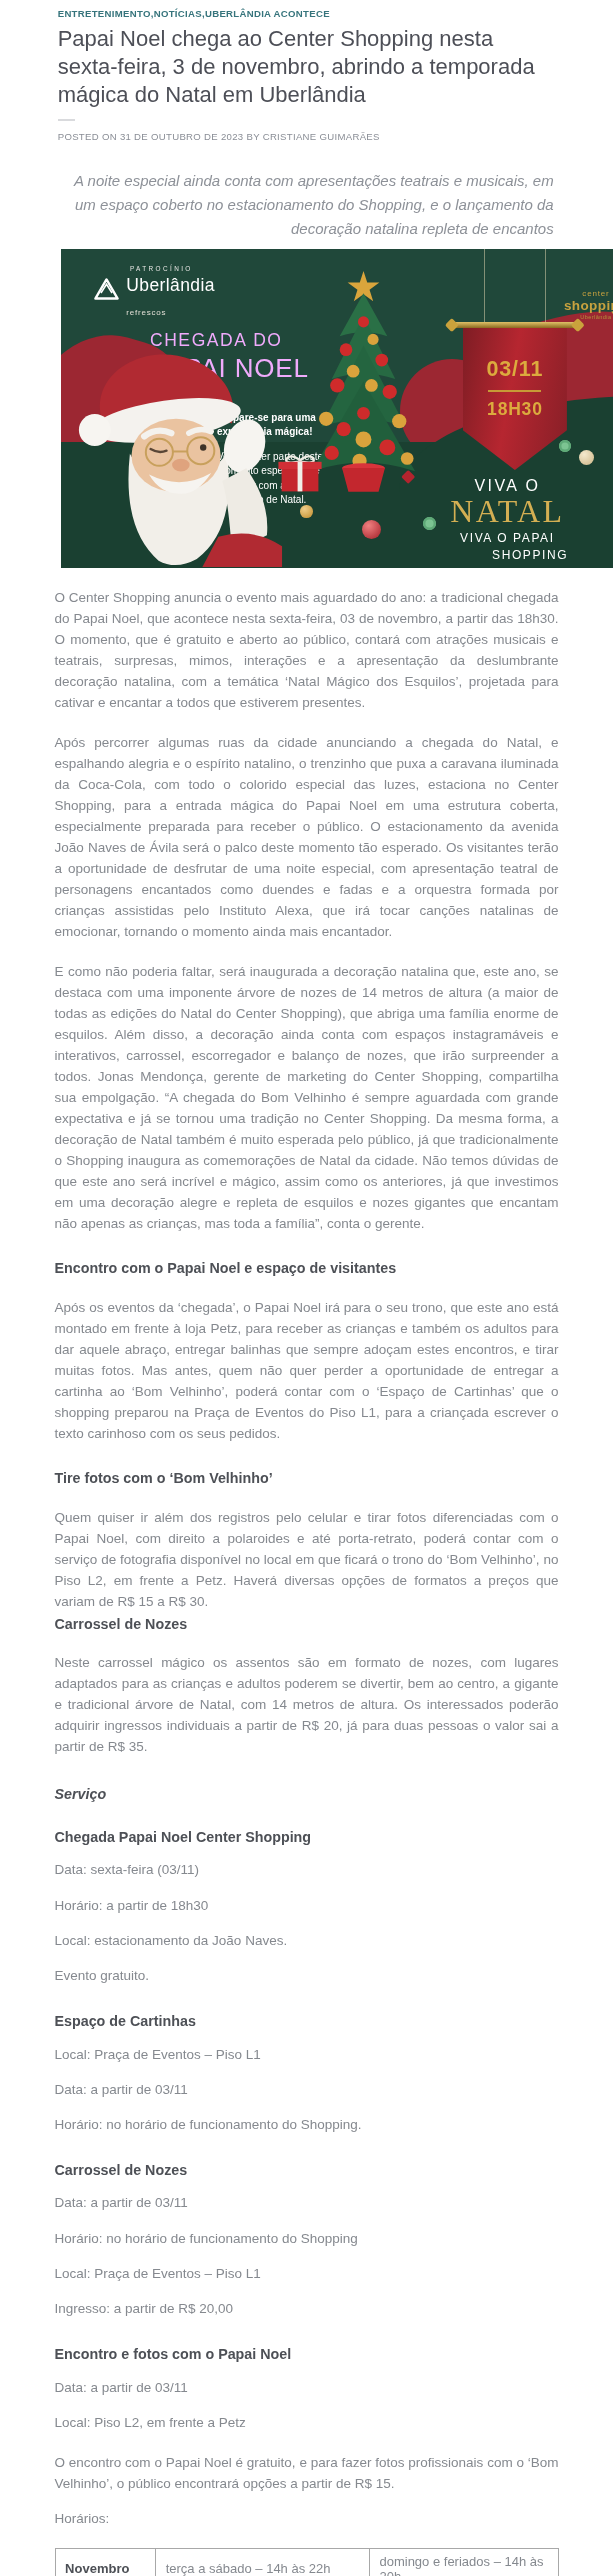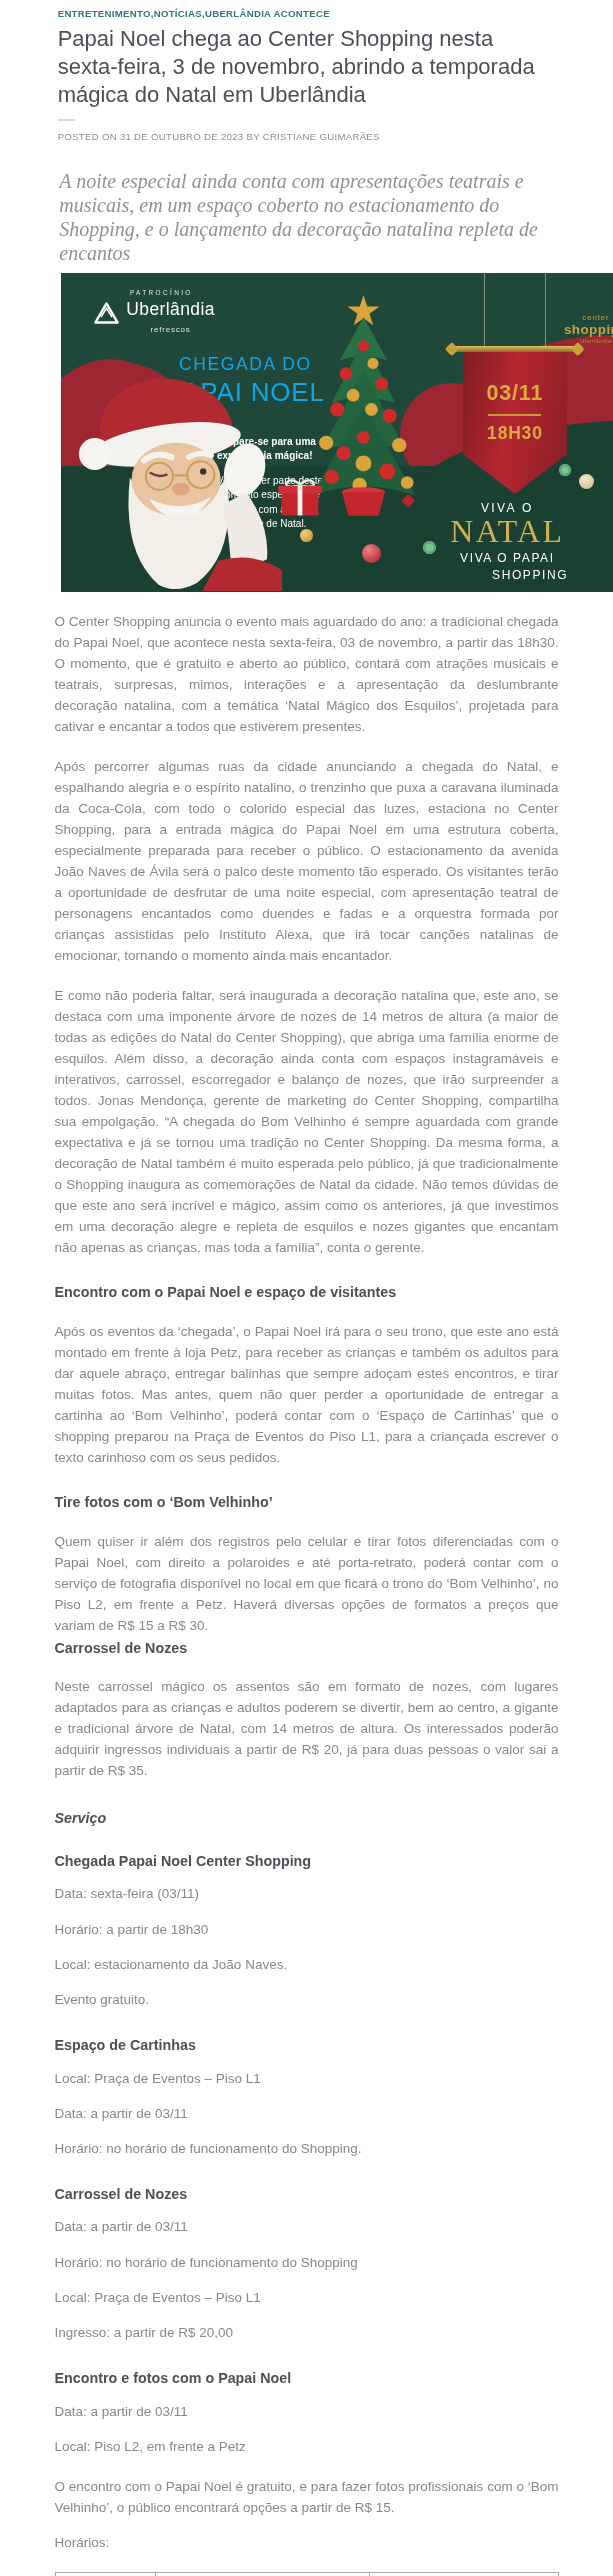--- a/index.html
+++ b/index.html
@@ -8,38 +8,38 @@
   .page{width:520px;box-sizing:border-box;padding:4.8px 8px 12.7px;margin:0 auto;}
 
   
   .cats{font-size:9.6px;font-weight:bold;letter-spacing:0.3px;color:#36747c;margin:3.2px 0 0 3.2px;}
   .cats a{color:#36747c;text-decoration:none;cursor:pointer;}
   h1.title{font-size:22px;line-height:28px;color:#4d4f57;margin:6.4px 3.2px 0 3.2px;font-weight:normal;}
   .divider{width:17.5px;height:2.4px;background:#d9dadd;margin:9.6px 0 0 3.2px;}
   .posted{font-size:9.6px;letter-spacing:0.3px;color:#8a8e96;margin:9.6px 0 0 3.2px;}
   .posted a{color:#8a8e96;text-decoration:none;}
 
-  .intro{font-style:italic;font-size:20px;line-height:24px;color:#8d9198;text-align:left;margin:27px 4.8px 0;font-family:Liberation Serif, serif;}
+  .intro{font-style:italic;font-size:15px;line-height:24px;color:#8d9198;text-align:right;margin:27px 4.8px 0;}
 
   
   .hero{position:relative;width:585px;height:319px;margin:8px 0 0 6.4px;background:#20483a;overflow:hidden;padding-left:16px;}
   .hero .red-blob{position:absolute;background:#9c2732;}
   .red-left{left:-41px;top:86px;width:167px;height:215px;border-radius:52% 48% 40% 60%;transform:rotate(16deg);}
   .red-right{left:373px;top:68px;width:271px;height:191px;border-radius:55% 45% 50% 50%;transform:rotate(-12deg);}
   .red-mid{left:339px;top:110px;width:104px;height:104px;border-radius:50%;}
   .floor{position:absolute;left:0;top:193px;width:585px;height:126px;background:#1a4031;}
   .floor::before{content:"";position:absolute;right:0;top:-46px;width:247px;height:96px;background:#1a4031;border-radius:100% 0 0 0;}
 
   .sponsor{position:absolute;left:32px;top:16px;color:#fff;}
   .sponsor .pat{font-size:6.4px;letter-spacing:2.4px;margin:0 0 4.8px 37px;color:#e9e9e6;}
   .sponsor .row{display:flex;align-items:flex-start;gap:6.4px;}
   .sponsor .name{font-size:17.5px;line-height:17.5px;letter-spacing:0.4px;}
-  .sponsor .sub{display:block;font-size:8px;letter-spacing:0.8px;text-align:center;color:#e2dfd6;margin-top:7px;}
-
-  .arrival{position:absolute;left:89px;top:81px;width:191px;text-align:center;color:#0ea5e9;}
+  .sponsor .sub{display:block;font-size:8px;letter-spacing:0.8px;text-align:left;color:#e2dfd6;margin-top:14px;}
+
+  .arrival{position:absolute;left:89px;top:81px;width:191px;text-align:left;color:#f0abfc;}
   .arrival .k1{font-size:17.5px;letter-spacing:1.6px;}
   .arrival .k2{font-size:26px;letter-spacing:0.8px;margin-top:2.4px;}
 
   .lead{position:absolute;left:156px;top:162px;width:142px;color:#fff;font-size:10px;line-height:14.3px;}
   .lead .lb{font-weight:bold;display:block;margin-bottom:10.4px;}
 
   .tree{position:absolute;left:235px;top:17.5px;}
   .gift{position:absolute;left:215px;top:204px;}
 
   .pennant{position:absolute;left:402px;top:0;width:104px;height:227px;}
@@ -51,21 +51,21 @@
   .flag .fline{width:53px;height:1.6px;background:#c79a36;margin:8px auto 7.2px;}
   .flag .ftime{text-align:center;color:#dcab3e;font-size:17.5px;font-weight:bold;letter-spacing:0.8px;}
 
   .cslogo{position:absolute;left:492px;top:41px;width:86px;color:#c8a23f;text-align:center;line-height:1;}
   .cslogo .l1{font-size:8px;letter-spacing:0.8px;}
   .cslogo .l2{font-size:13.5px;font-weight:bold;letter-spacing:0.4px;margin-top:0.8px;}
   .cslogo .l3{font-size:5.6px;margin-top:2.4px;letter-spacing:0.4px;color:#b4913a;}
   .cslogo svg{position:absolute;right:-8px;top:-11px;}
 
   .viva{position:absolute;left:373px;top:228px;width:147px;text-align:center;color:#fff;}
-  .viva .v1{font-size:12px;letter-spacing:2.4px;}
+  .viva .v1{font-size:16px;letter-spacing:2.4px;}
   .viva .v2{font-family:"Liberation Serif",serif;font-size:32px;line-height:33px;color:#d4af53;letter-spacing:2.4px;}
   .viva .v3{font-size:12px;letter-spacing:1.6px;margin-top:3.2px;}
   .viva .v4{font-size:12px;letter-spacing:1.6px;text-align:right;padding-right:12.7px;margin-top:2.4px;}
 
   .santa{position:absolute;left:-6.4px;bottom:-1.6px;}
   .orn{position:absolute;border-radius:50%;}
   .orn.gold1{left:239px;top:256px;width:12.7px;height:12.7px;background:radial-gradient(circle at 35% 30%,#f0cf8a,#c08d2c);}
   .orn.redball{left:301px;top:271px;width:19px;height:19px;background:radial-gradient(circle at 35% 30%,#f08080,#a31f28);}
   .orn.candy1{left:362px;top:268px;width:13.5px;height:13.5px;background:#7cc492;box-shadow:inset 0 0 0 2.4px #5ea977;}
   .orn.candy2{left:498px;top:191px;width:12px;height:12px;background:#7cc492;box-shadow:inset 0 0 0 2.4px #5ea977;}

